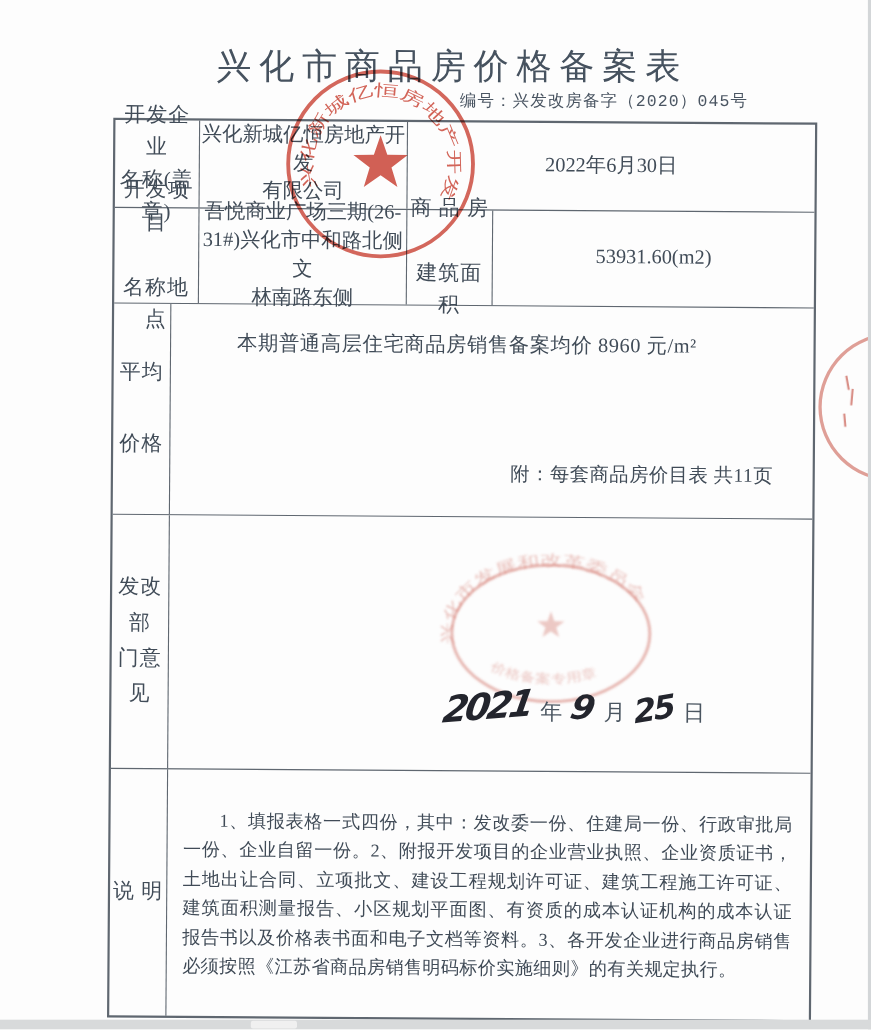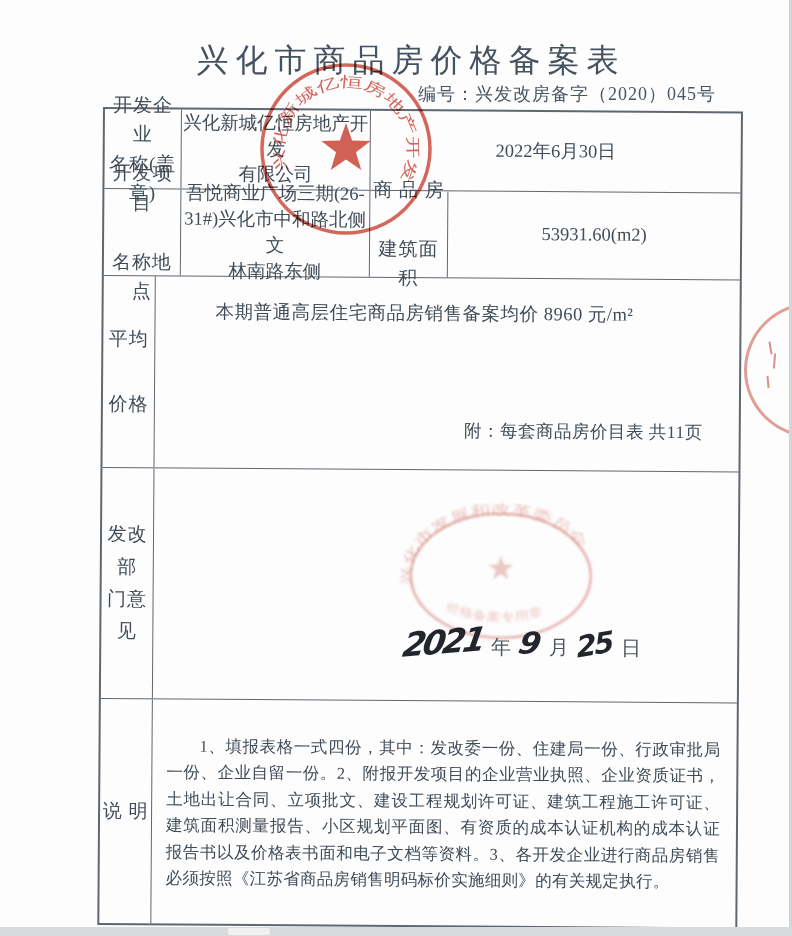--- a/index.html
+++ b/index.html
@@ -7,21 +7,21 @@
     width:792px;height:936px;position:relative;overflow:hidden;
     background:#fdfdfd;
     font-family:"Liberation Serif","DejaVu Serif",serif;
     color:#45505c;
   }
   .page-title{
     position:absolute;left:0;top:24px;width:792px;text-align:center;
     font-size:32px;letter-spacing:7px;color:#46525f;font-weight:400;margin:15px;
   }
   .doc-no{
-    position:absolute;left:418px;top:82px;font-size:18px;color:#4a5562;letter-spacing:1px;
+    position:absolute;left:418px;top:82px;font-size:15px;color:#4a5562;letter-spacing:1px;font-family:Liberation Mono, monospace;
   }
   
   .sheet-table{
     position:absolute;left:103px;top:107px;width:636px;
     border:2px solid #5f6770;
     transform:rotate(0.4deg);transform-origin:top left;
     display:flex;flex-direction:column;background:transparent;
   }
   .t-row{display:flex;border-bottom:1.5px solid #5f6770;}
   .t-row:last-child{border-bottom:none;}

